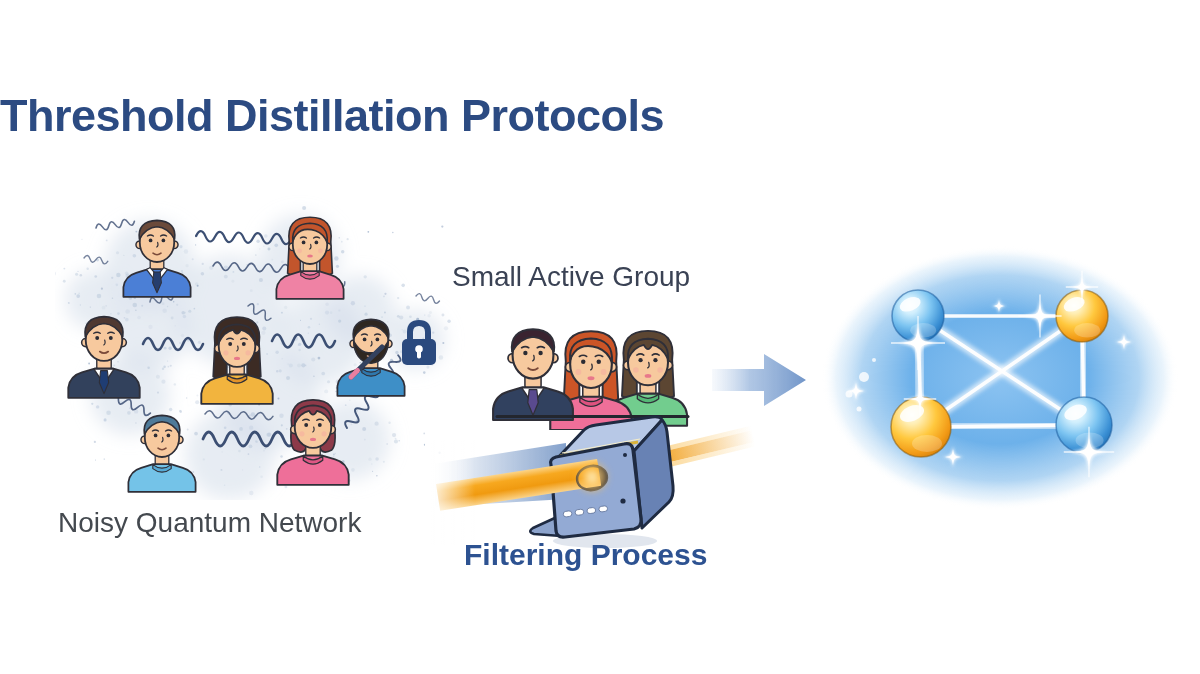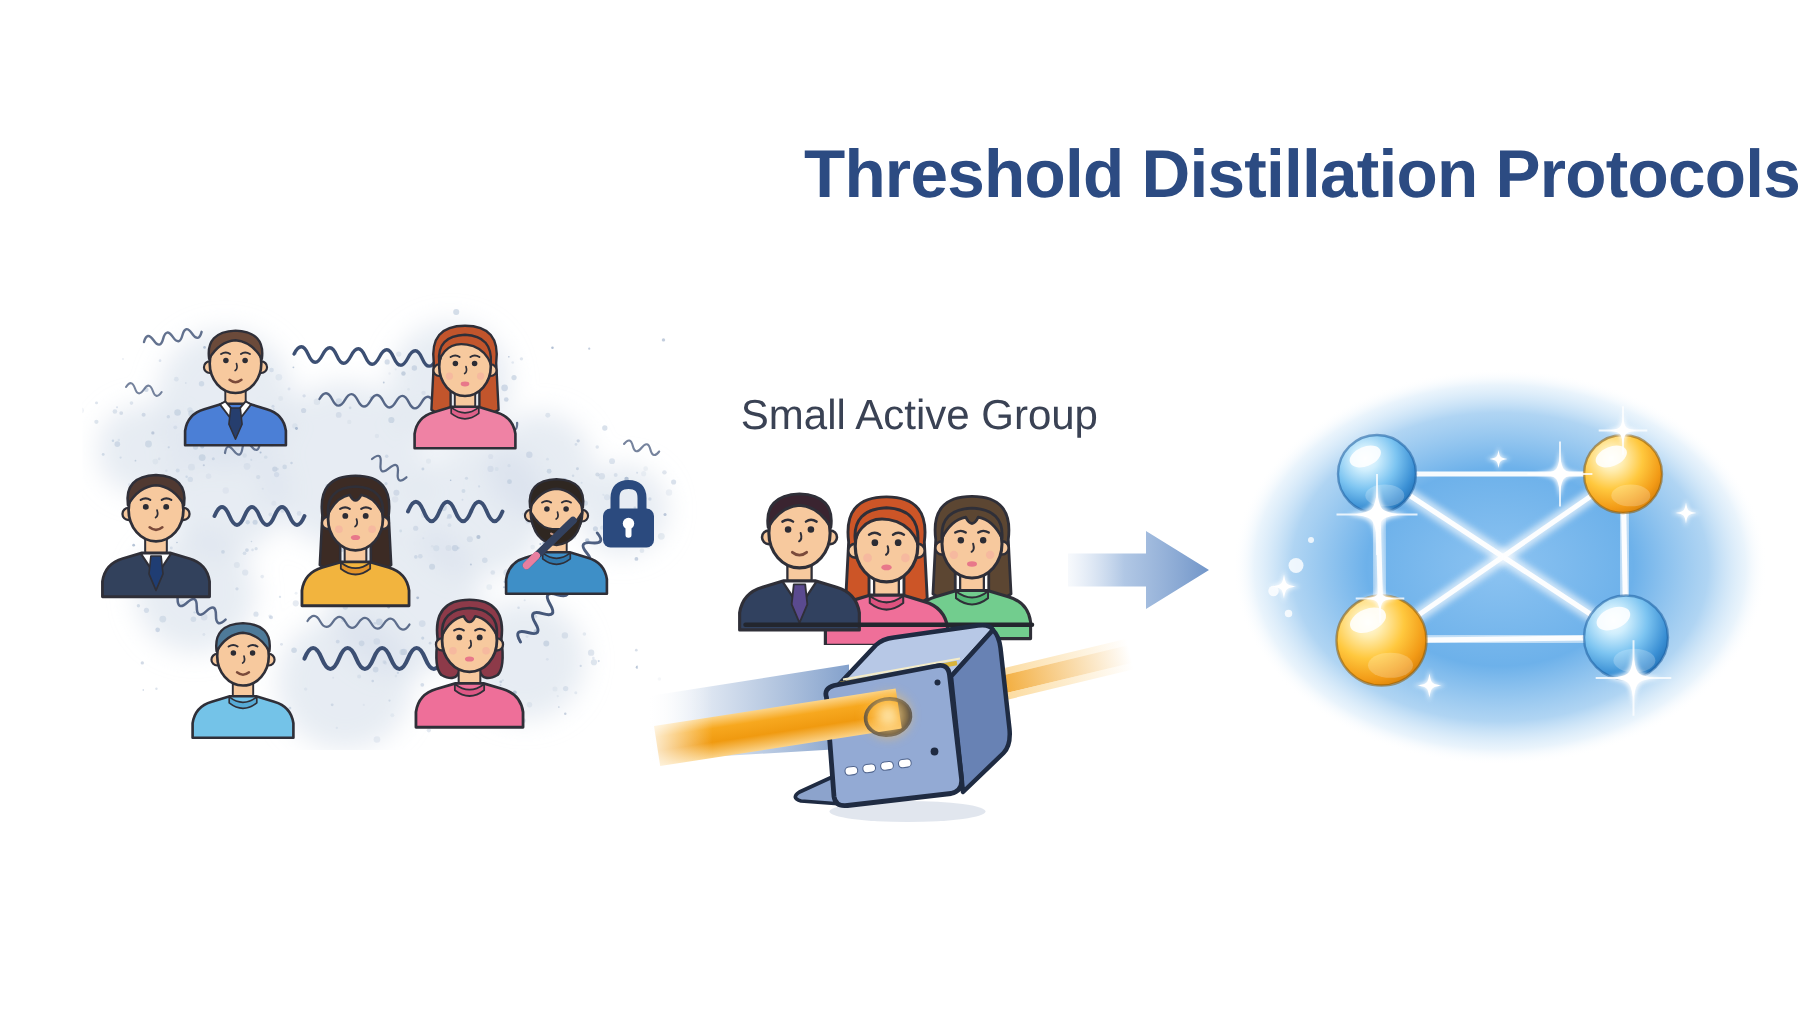--- a/index.html
+++ b/index.html
@@ -1,20 +1,20 @@
 <!DOCTYPE html>
 <html><head>
 <meta charset="utf-8">
 <style>
   html,body{margin:0;padding:0;background:#ffffff}
   body{width:1200px;height:674px;overflow:hidden;font-family:"Liberation Sans",sans-serif}
   .stage{position:relative;width:1200px;height:674px;background:#ffffff}
-  #title{position:absolute;top:90px;left:0;width:100%;margin:0;text-align:right;
+  #title{position:absolute;top:90px;left:0;width:100%;margin:0;text-align:left;
          font-size:45px;font-weight:700;letter-spacing:-0.5px;color:#2c4b82}
-  .label{position:absolute;text-align:right;white-space:nowrap}
+  .label{position:absolute;text-align:left;white-space:nowrap}
   #noisy-label{top:507px;left:58px;width:370px;font-size:28px;color:#44494f}
   #group-label{top:261px;left:452px;width:280px;font-size:28px;color:#3a4254}
   #filter-label{top:538px;left:464px;width:282px;font-size:30px;font-weight:700;color:#2d5291}
   #pure-label{top:512px;left:855px;width:282px;font-size:29px;font-weight:700;color:#2f639e}
   #noisy-svg{position:absolute;left:55px;top:185px;width:410px;height:315px}
   #group-svg{position:absolute;left:480px;top:300px;width:225px;height:130px}
   #filter-svg{position:absolute;left:425px;top:410px;width:350px;height:140px}
   #arrow-svg{position:absolute;left:705px;top:345px;width:110px;height:70px}
   #entangled-svg{position:absolute;left:805px;top:230px;width:390px;height:290px}
 </style>
@@ -603,20 +603,21 @@
       </g>
       <line x1="351" y1="377" x2="382" y2="347" stroke="#33415e" stroke-width="5" stroke-linecap="round"></line>
       <line x1="351" y1="377" x2="357.5" y2="370.5" stroke="#e87fa0" stroke-width="5" stroke-linecap="round"></line>
       <g>
         <path d="M 410,340 L 410,332 Q 410,323 419,323 Q 428,323 428,332 L 428,340" fill="none" stroke="#2b4a7e" stroke-width="6" stroke-linecap="round"></path>
         <rect x="402" y="339" width="34" height="26" rx="5" fill="#2b4a7e"></rect>
         <circle cx="419" cy="349" r="3.8" fill="#ffffff"></circle>
         <rect x="417" y="350" width="4" height="8.5" rx="1.8" fill="#ffffff"></rect>
       </g>
     </svg>
+  <div id="noisy-label" class="label">Noisy Quantum Network</div>
 
   <div id="group-label" class="label">Small Active Group</div>
   <svg id="group-svg" viewBox="480 300 225 130">
       <g transform="translate(648,369) scale(0.93)">
         <path d="M 0,-41 Q -30,-41 -26,-10 L -28,29 Q -19,36 -12,28 L -12,-6 L 12,-6 L 12,28 Q 19,36 28,29 L 26,-10 Q 30,-41 0,-41 Z" fill="#5c4632" stroke="#2f2f38" stroke-width="2" stroke-linejoin="round"></path>
         <rect x="-8.5" y="4" width="17" height="24" rx="3" fill="#f7c99e" stroke="#2f2f38" stroke-width="1.6"></rect>
         <path d="M -42,61 L -42,49 Q -40,35 -26,31 L -11,26.5 L 11,26.5 L 26,31 Q 40,35 42,49 L 42,61 Z" fill="#72cd8e" stroke="#2f2f38" stroke-width="2.2" stroke-linejoin="round"></path>
         <path d="M -11.5,27 Q 0,36 11.5,27 L 11.5,32 Q 0,41 -11.5,32 Z" fill="#55b876" stroke="#2f2f38" stroke-width="1.4" stroke-linejoin="round"></path>
         <circle cx="-21.5" cy="-4" r="4.8" fill="#f7c99e" stroke="#2f2f38" stroke-width="1.8"></circle>
         <circle cx="21.5" cy="-4" r="4.8" fill="#f7c99e" stroke="#2f2f38" stroke-width="1.8"></circle>
@@ -725,20 +726,21 @@
     <circle cx="592" cy="477" r="7" fill="#ffe9b0" opacity="0.9" filter="url(#fB3)"></circle>
 
     <g fill="#ffffff" stroke="#50658e" stroke-width="0.7" transform="rotate(-8 590 510)">
       <rect x="563" y="508" width="8.5" height="5.5" rx="2.7"></rect>
       <rect x="575" y="508" width="8.5" height="5.5" rx="2.7"></rect>
       <rect x="587" y="508" width="8.5" height="5.5" rx="2.7"></rect>
       <rect x="599" y="508" width="8.5" height="5.5" rx="2.7"></rect>
     </g>
     <circle cx="623" cy="501" r="2.6" fill="#1f2b42"></circle>
   </svg>
+  <div id="filter-label" class="label">Filtering Process</div>
 
   <svg id="arrow-svg" viewBox="705 345 110 70">
     <defs>
       <linearGradient id="gArrow" x1="0" y1="0" x2="1" y2="0">
         <stop offset="0" stop-color="#bcd0ea" stop-opacity="0.12"></stop>
         <stop offset="0.4" stop-color="#9db9de" stop-opacity="0.8"></stop>
         <stop offset="1" stop-color="#7296c9"></stop>
       </linearGradient>
     </defs>
     <path d="M 712,369 L 764,369 L 764,354 L 806,380 L 764,406 L 764,391 L 712,391 Z" fill="url(#gArrow)"></path>

